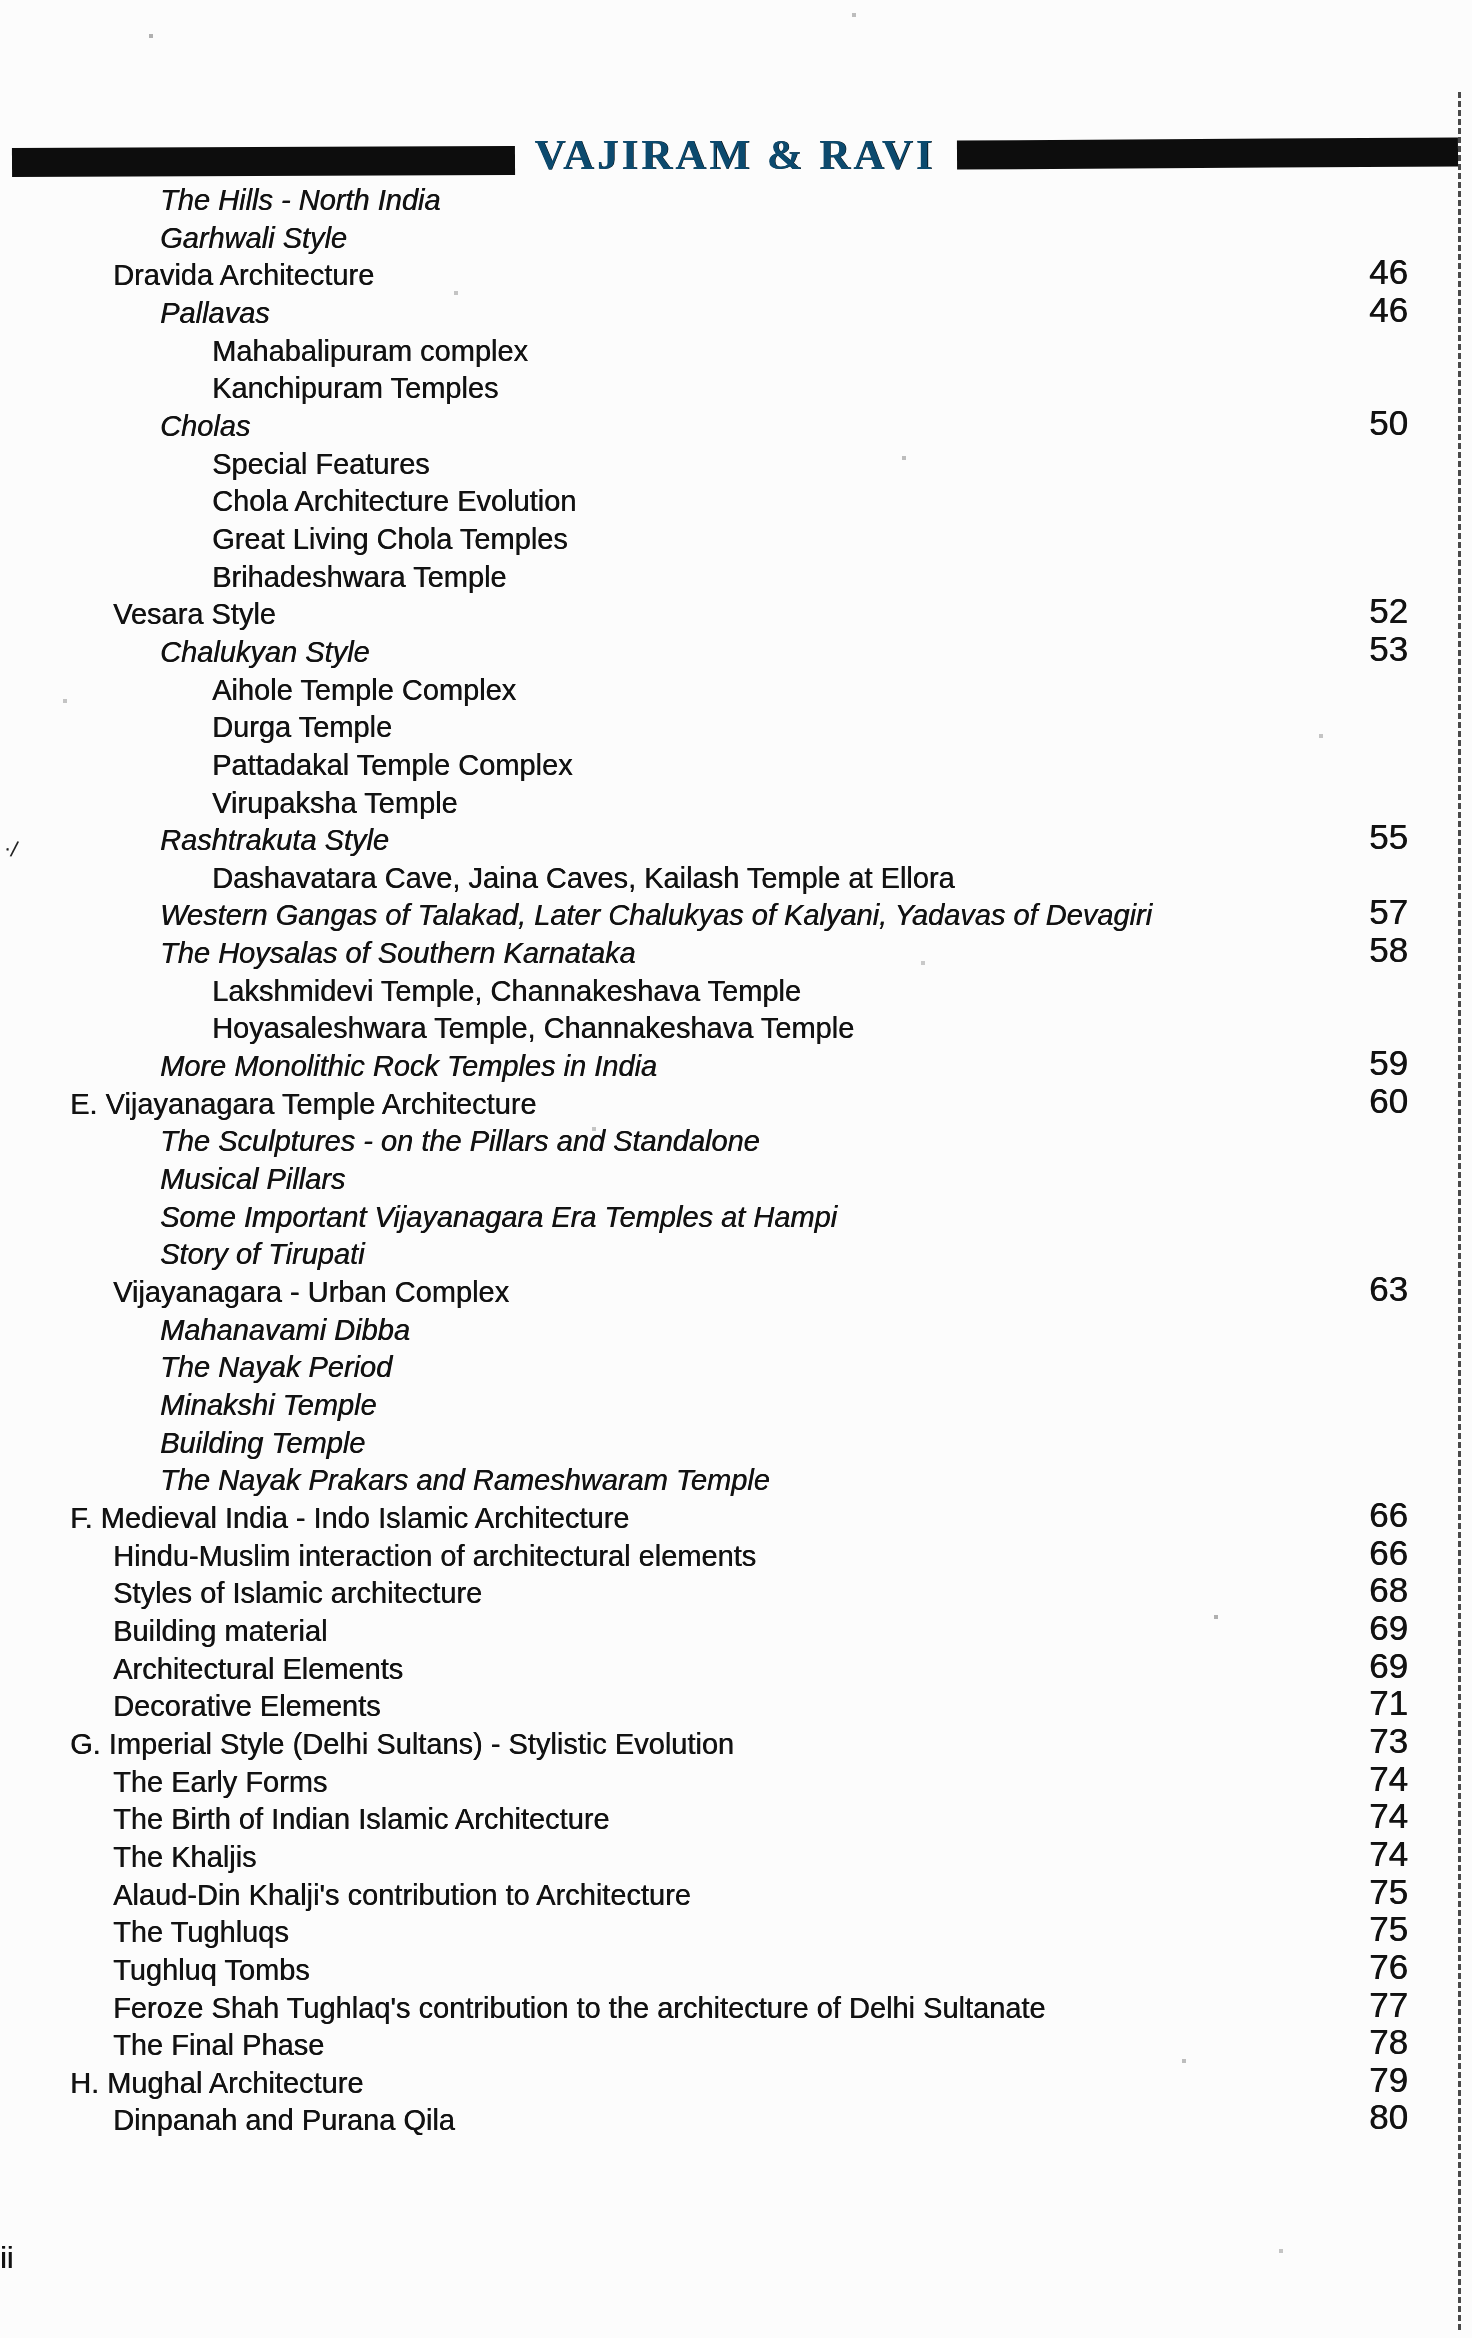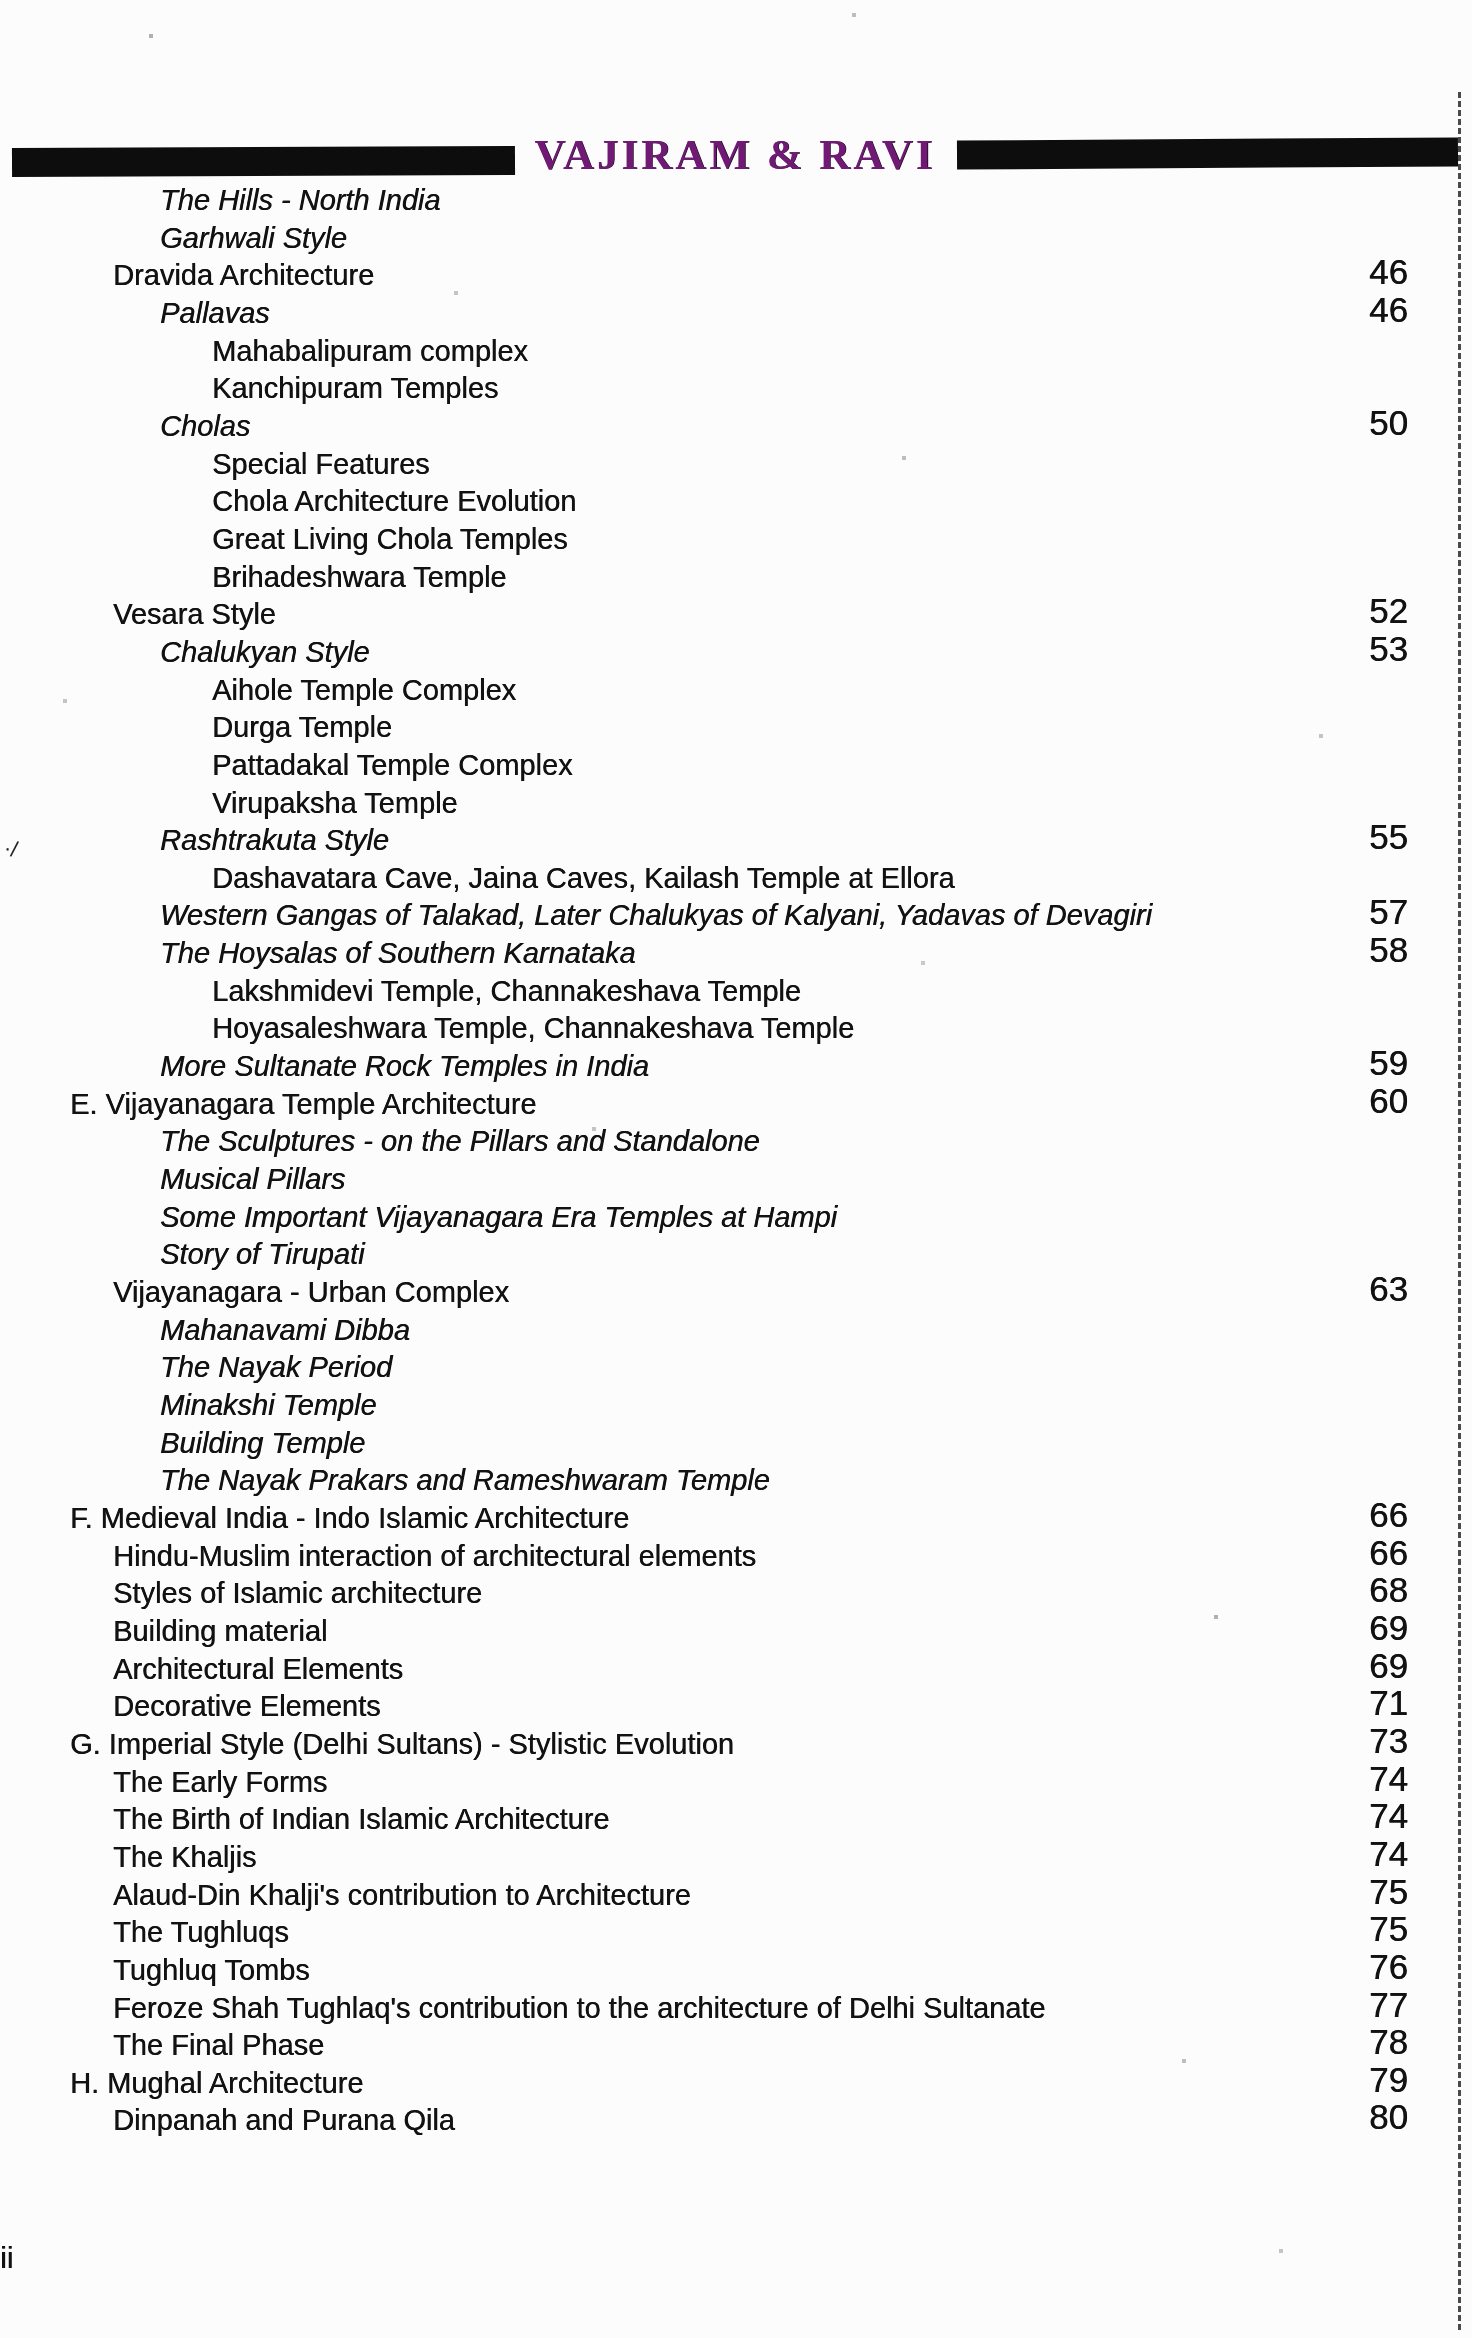--- a/index.html
+++ b/index.html
@@ -14,21 +14,21 @@
   }
   
   .hbar{position:absolute;height:29px;background:#0d0d0d;}
   .hbar-left{left:12px;top:147px;width:503px;transform:rotate(-0.25deg);}
   .hbar-right{left:957px;top:139px;width:501px;transform:rotate(-0.35deg);}
   .page-title{
     position:absolute;left:515px;top:133px;width:440px;
     margin:0;text-align:center;white-space:nowrap;
     font-family:"Liberation Serif",serif;
     font-weight:700;font-size:43px;line-height:44px;letter-spacing:3px;
-    color:#701a75;
+    color:#0c4a6e;
     text-shadow:0.6px 0 0 #0a0a0a;
   }
   
   .toc{position:absolute;left:0;top:183px;width:1408px;}
   .row{position:relative;height:37.66px;}
   .lbl{
     position:absolute;top:1px;white-space:nowrap;
     font-size:29px;line-height:33px;
     text-shadow:0.4px 0 0 #121212;
   }
@@ -155,21 +155,21 @@
         <span class="lbl">The Hoysalas of Southern Karnataka</span>
         <span class="pg">58</span>
       </div>
       <div class="row lvl3">
         <span class="lbl">Lakshmidevi Temple, Channakeshava Temple</span>
       </div>
       <div class="row lvl3">
         <span class="lbl">Hoyasaleshwara Temple, Channakeshava Temple</span>
       </div>
       <div class="row lvl2">
-        <span class="lbl">More Sultanate Rock Temples in India</span>
+        <span class="lbl">More Monolithic Rock Temples in India</span>
         <span class="pg">59</span>
       </div>
       <div class="row lvl0">
         <span class="lbl">E. Vijayanagara Temple Architecture</span>
         <span class="pg">60</span>
       </div>
       <div class="row lvl2">
         <span class="lbl">The Sculptures - on the Pillars and Standalone</span>
       </div>
       <div class="row lvl2">

